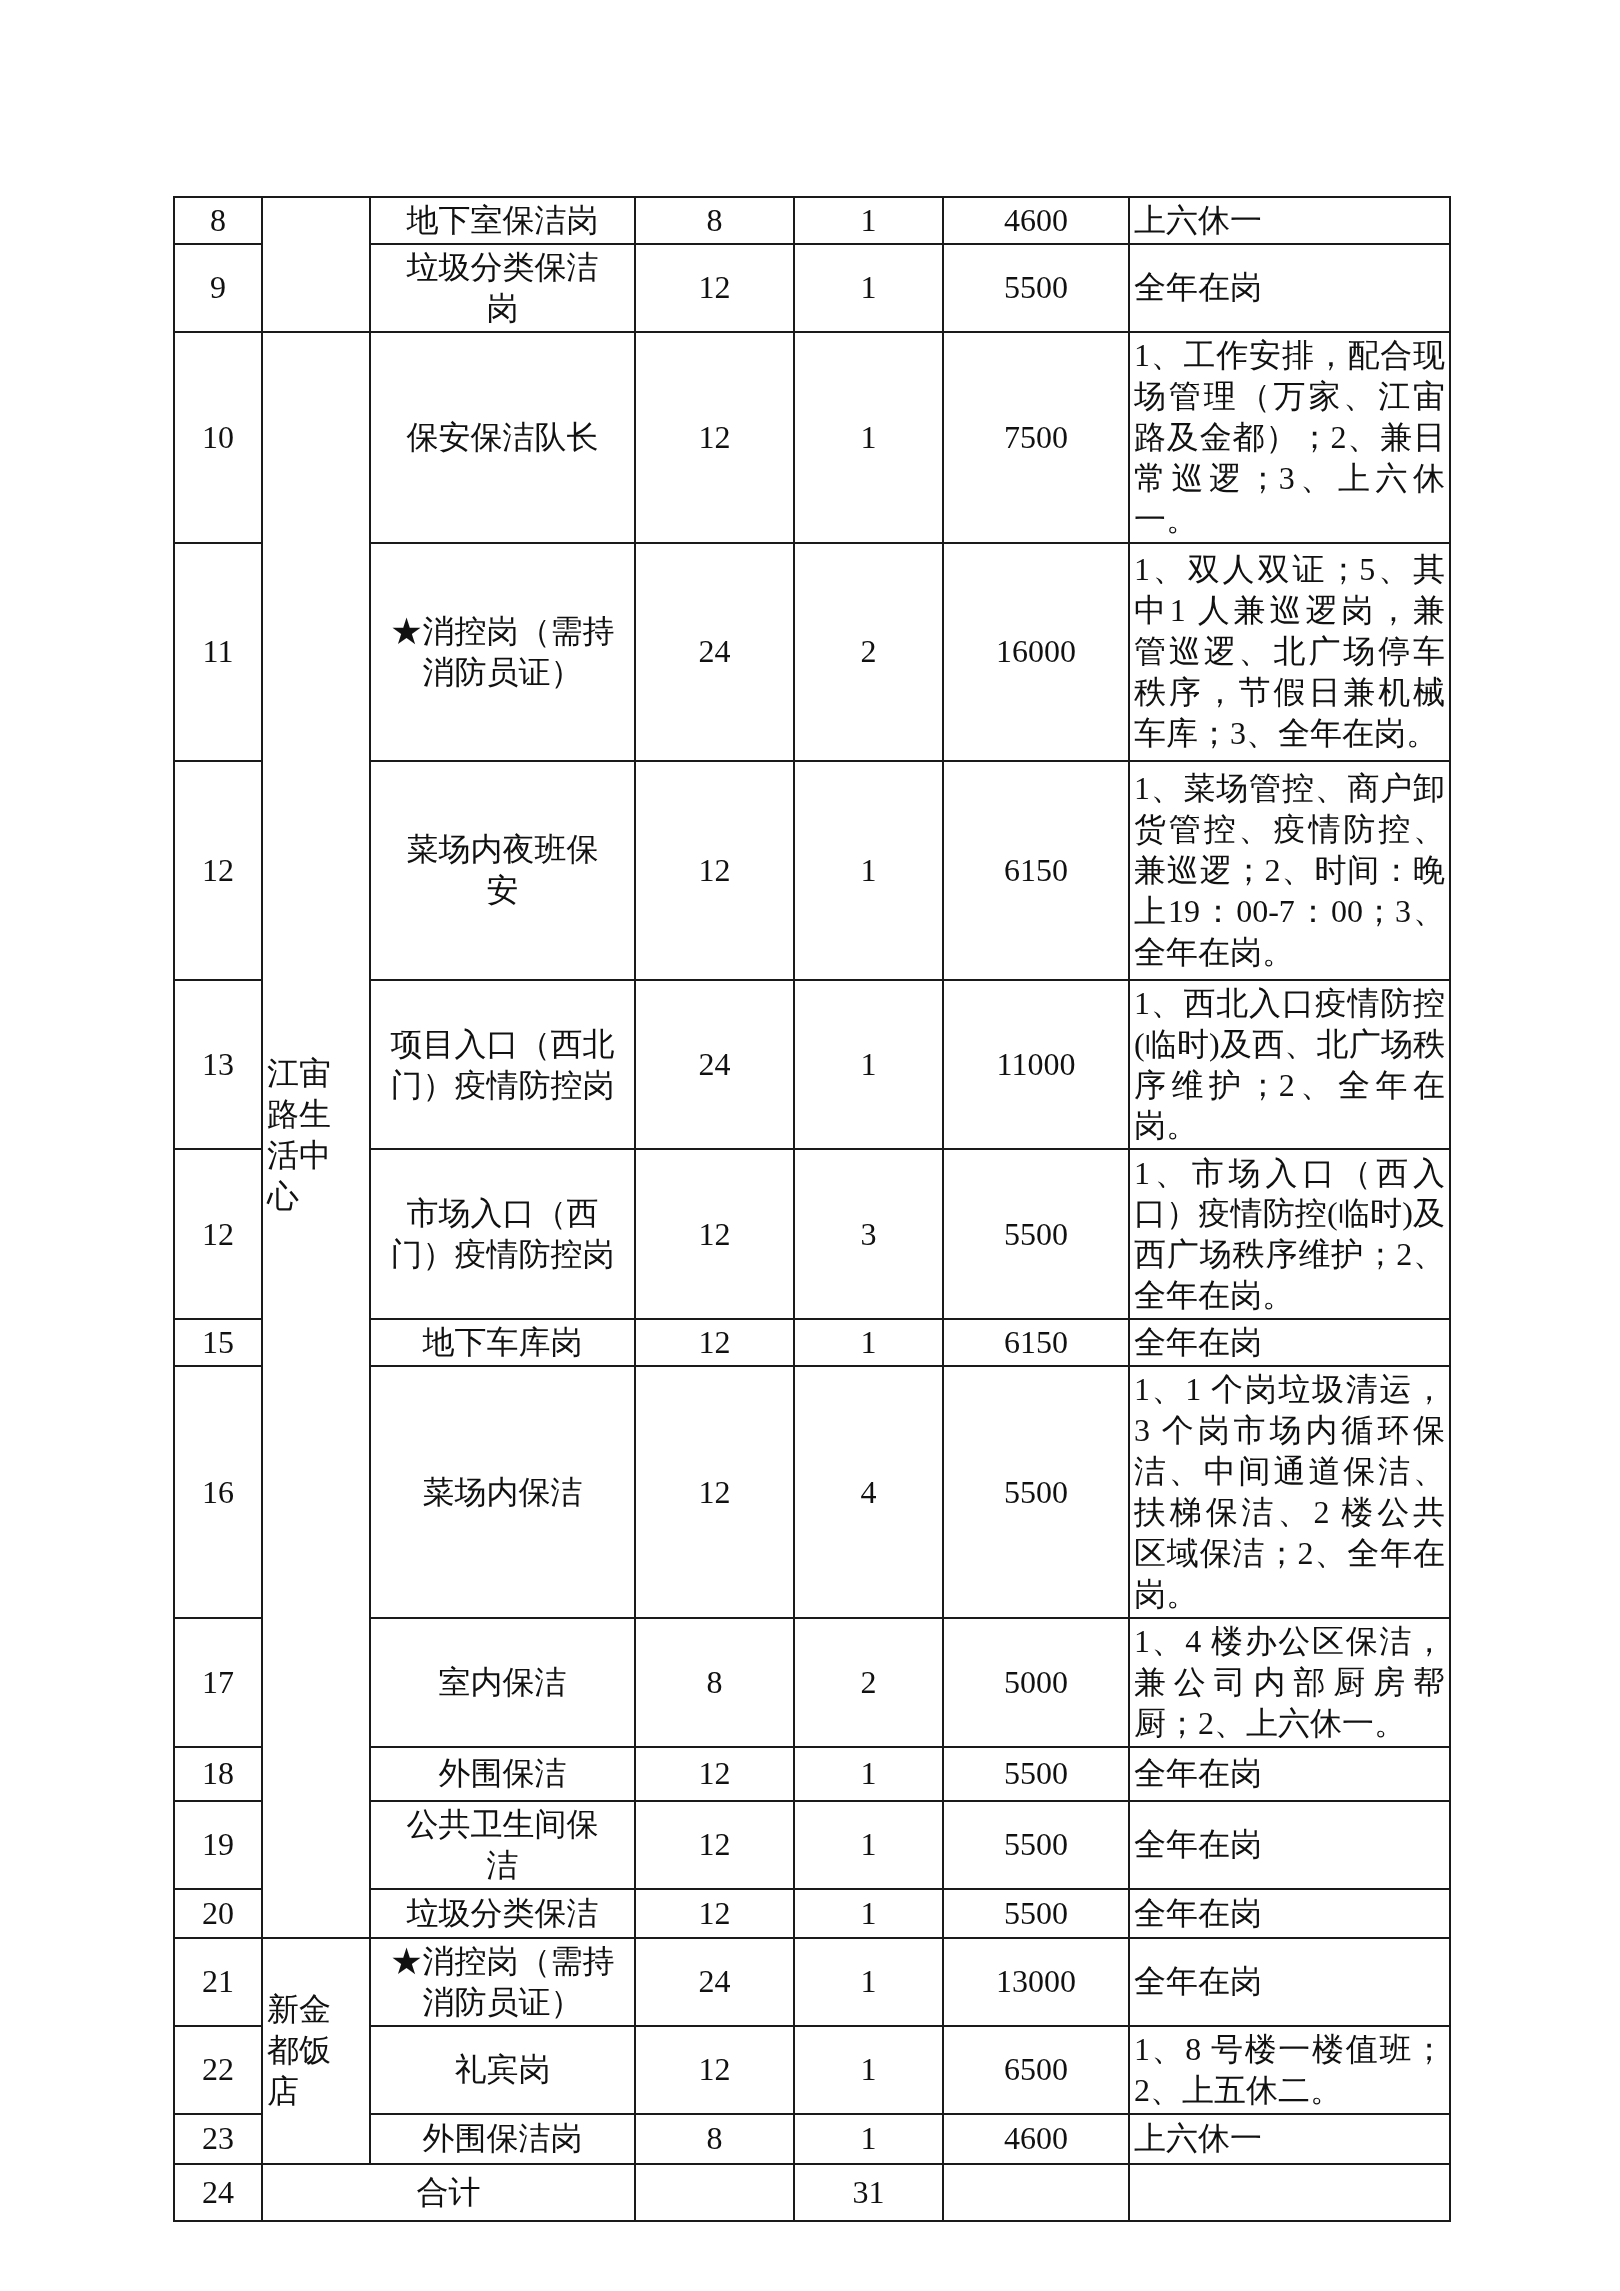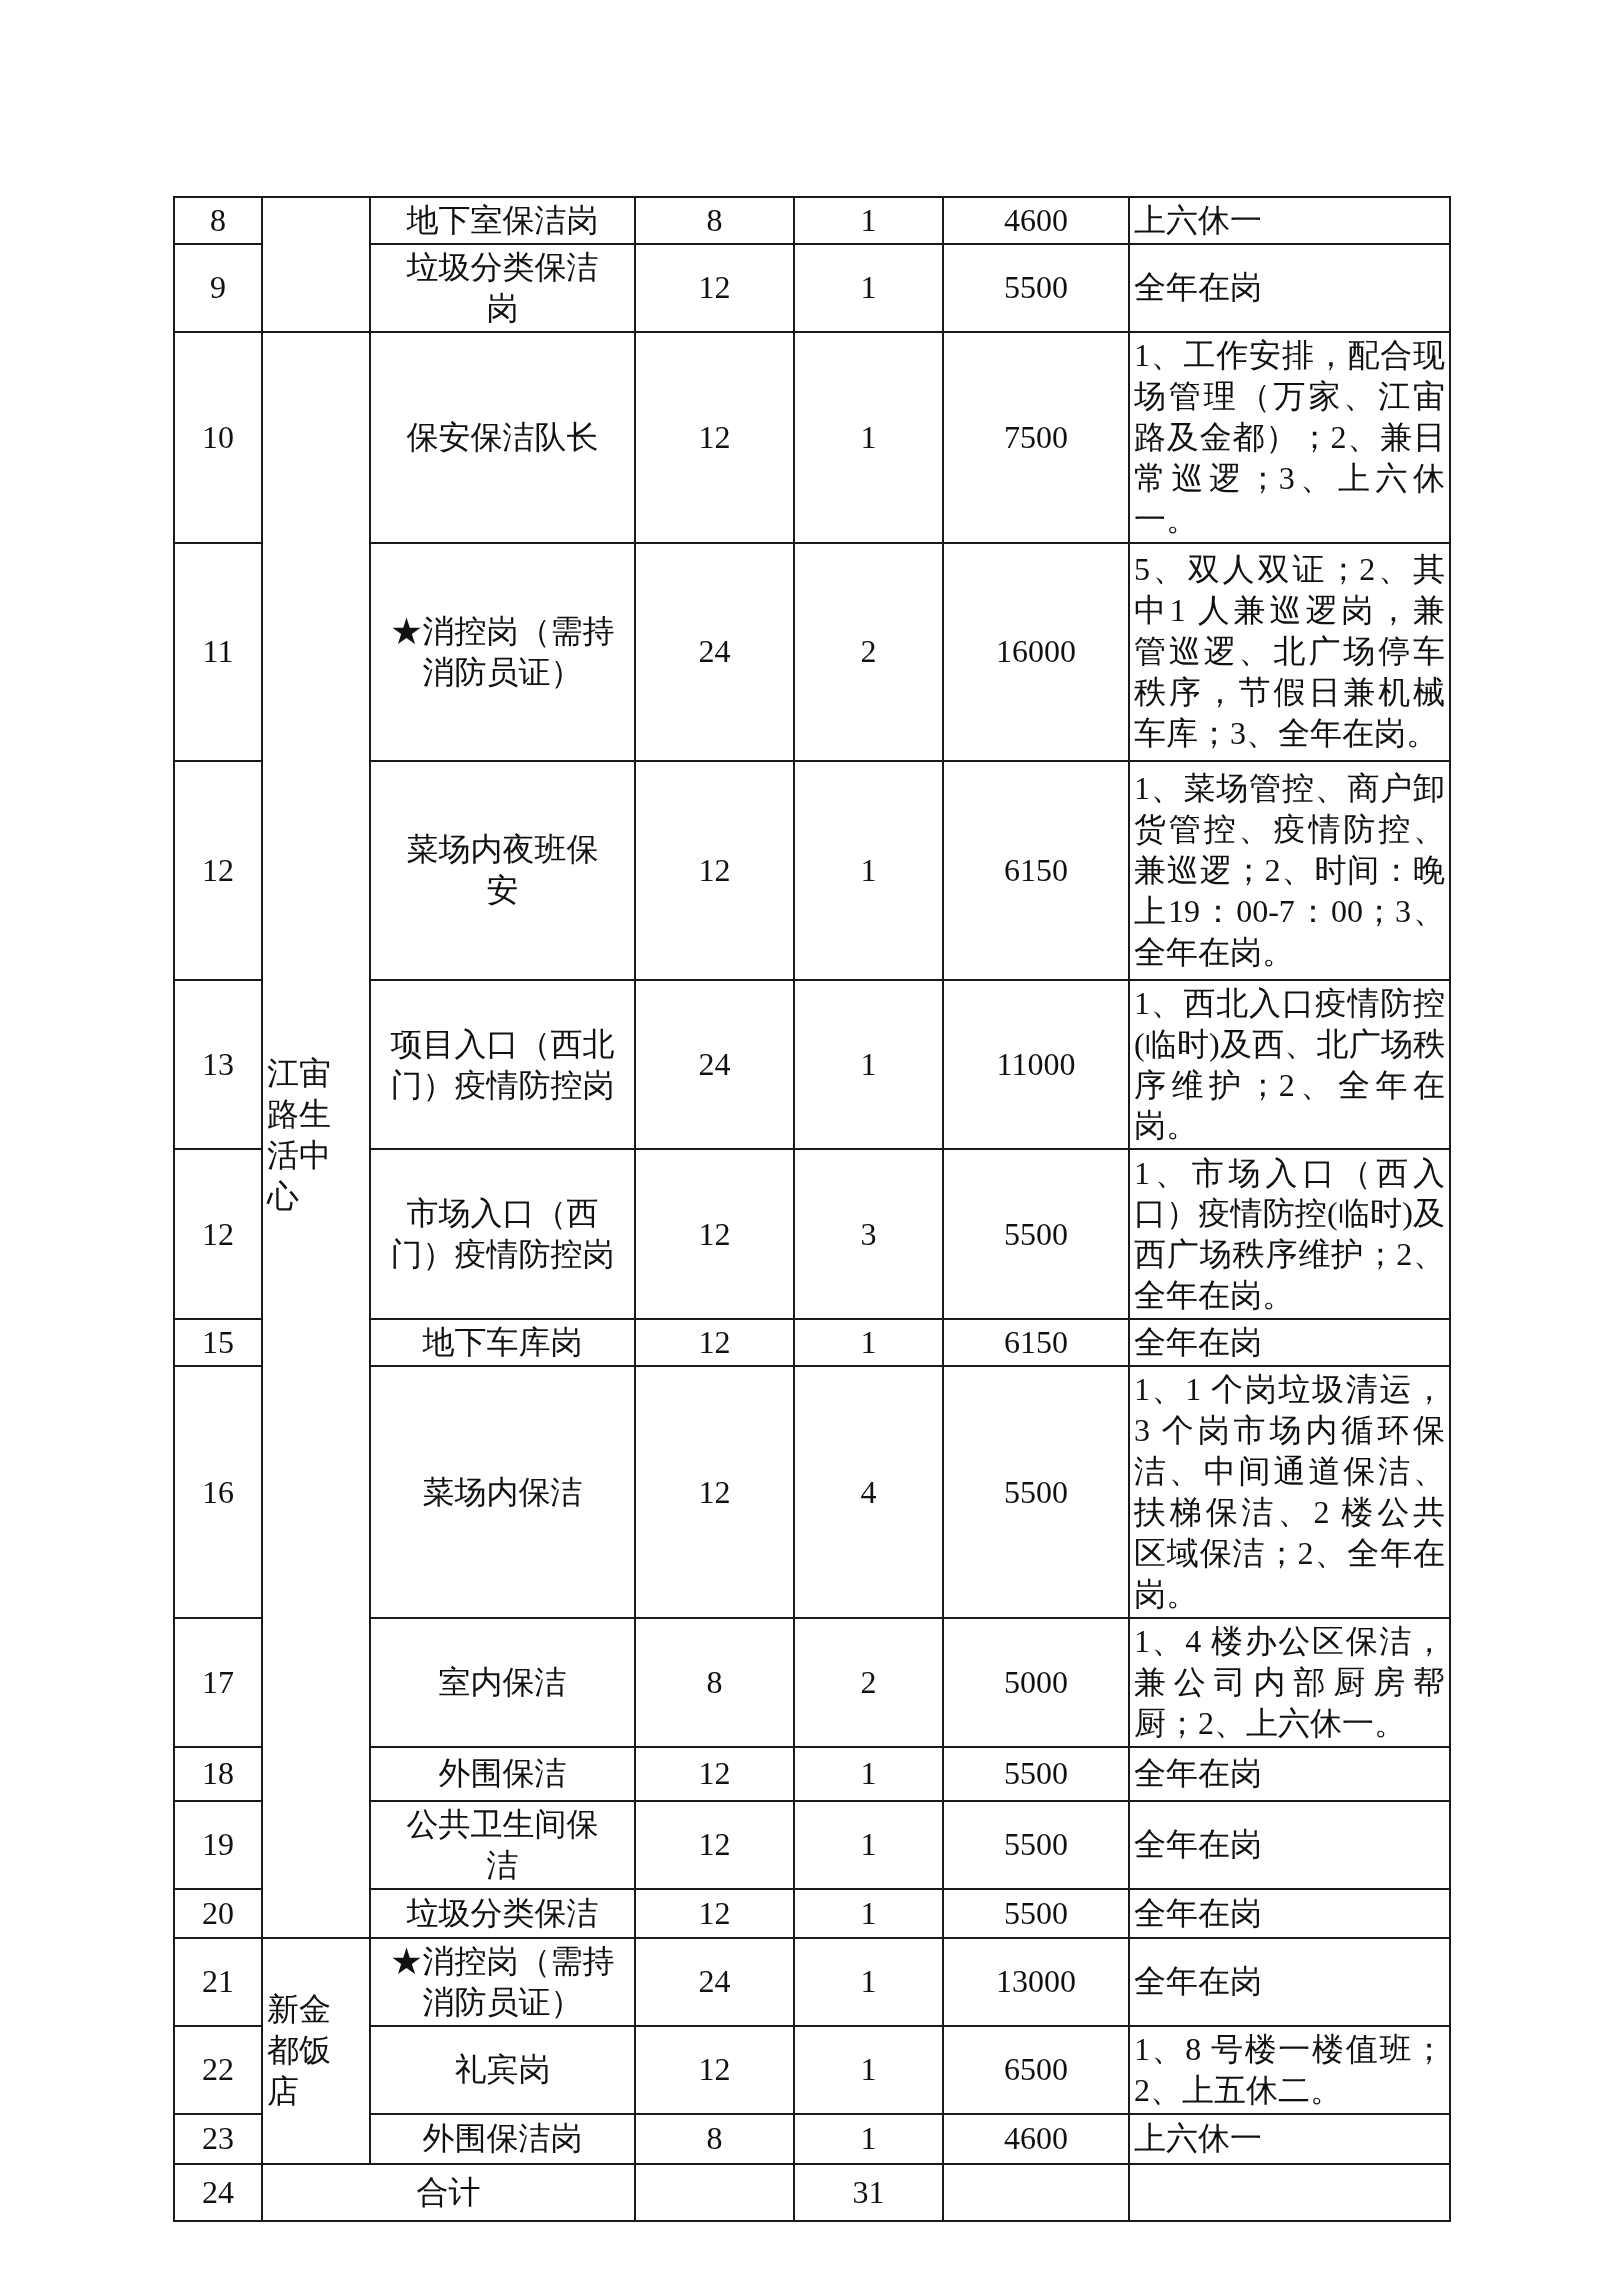--- a/index.html
+++ b/index.html
@@ -89,21 +89,21 @@
         <td class="c-salary">7500</td>
         <td class="c-note">1、工作安排，配合现场管理（万家、江宙路及金都）；2、兼日常巡逻；3、上六休一。</td>
       </tr>
       <tr style="height:218px">
         <td class="c-no">11</td>
         <td class="c-pos">★消控岗（需持
 消防员证）</td>
         <td class="c-hours">24</td>
         <td class="c-count">2</td>
         <td class="c-salary">16000</td>
-        <td class="c-note">5、双人双证；2、其中1 人兼巡逻岗，兼管巡逻、北广场停车秩序，节假日兼机械车库；3、全年在岗。</td>
+        <td class="c-note">1、双人双证；5、其中1 人兼巡逻岗，兼管巡逻、北广场停车秩序，节假日兼机械车库；3、全年在岗。</td>
       </tr>
       <tr style="height:219px">
         <td class="c-no">12</td>
         <td class="c-pos">菜场内夜班保
 安</td>
         <td class="c-hours">12</td>
         <td class="c-count">1</td>
         <td class="c-salary">6150</td>
         <td class="c-note">1、菜场管控、商户卸货管控、疫情防控、兼巡逻；2、时间：晚上19：00-7：00；3、全年在岗。</td>
       </tr>

